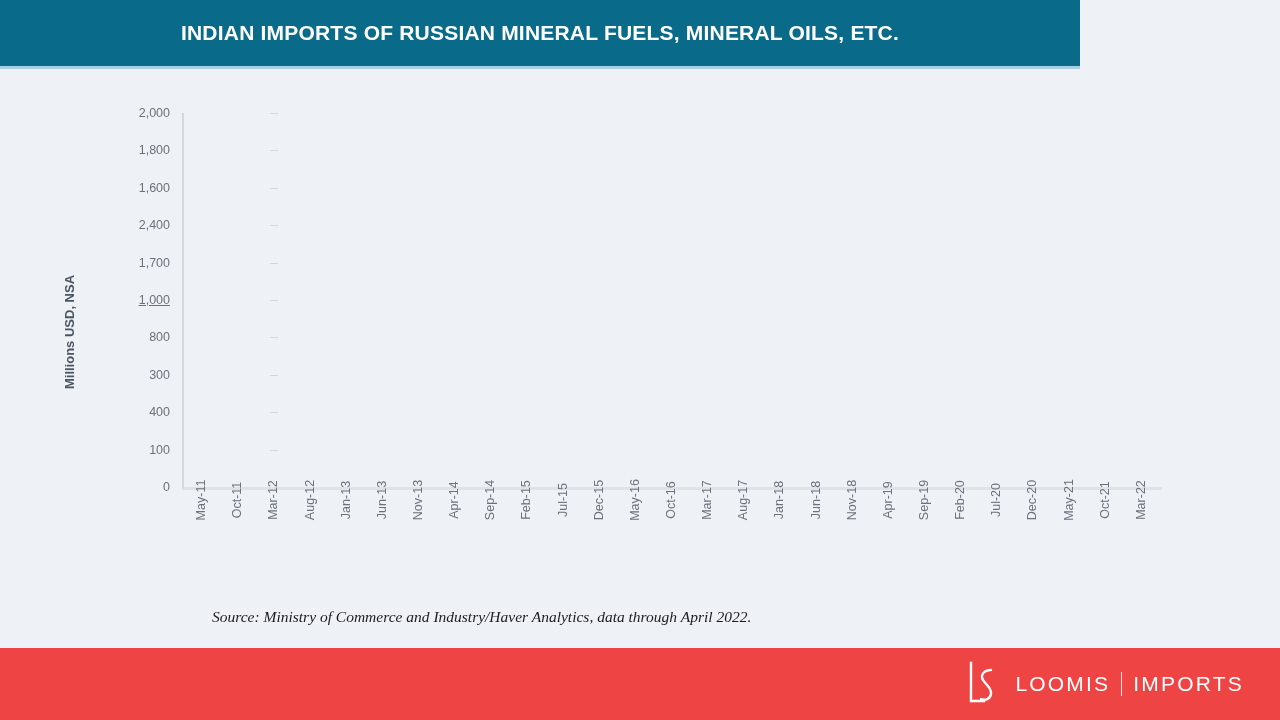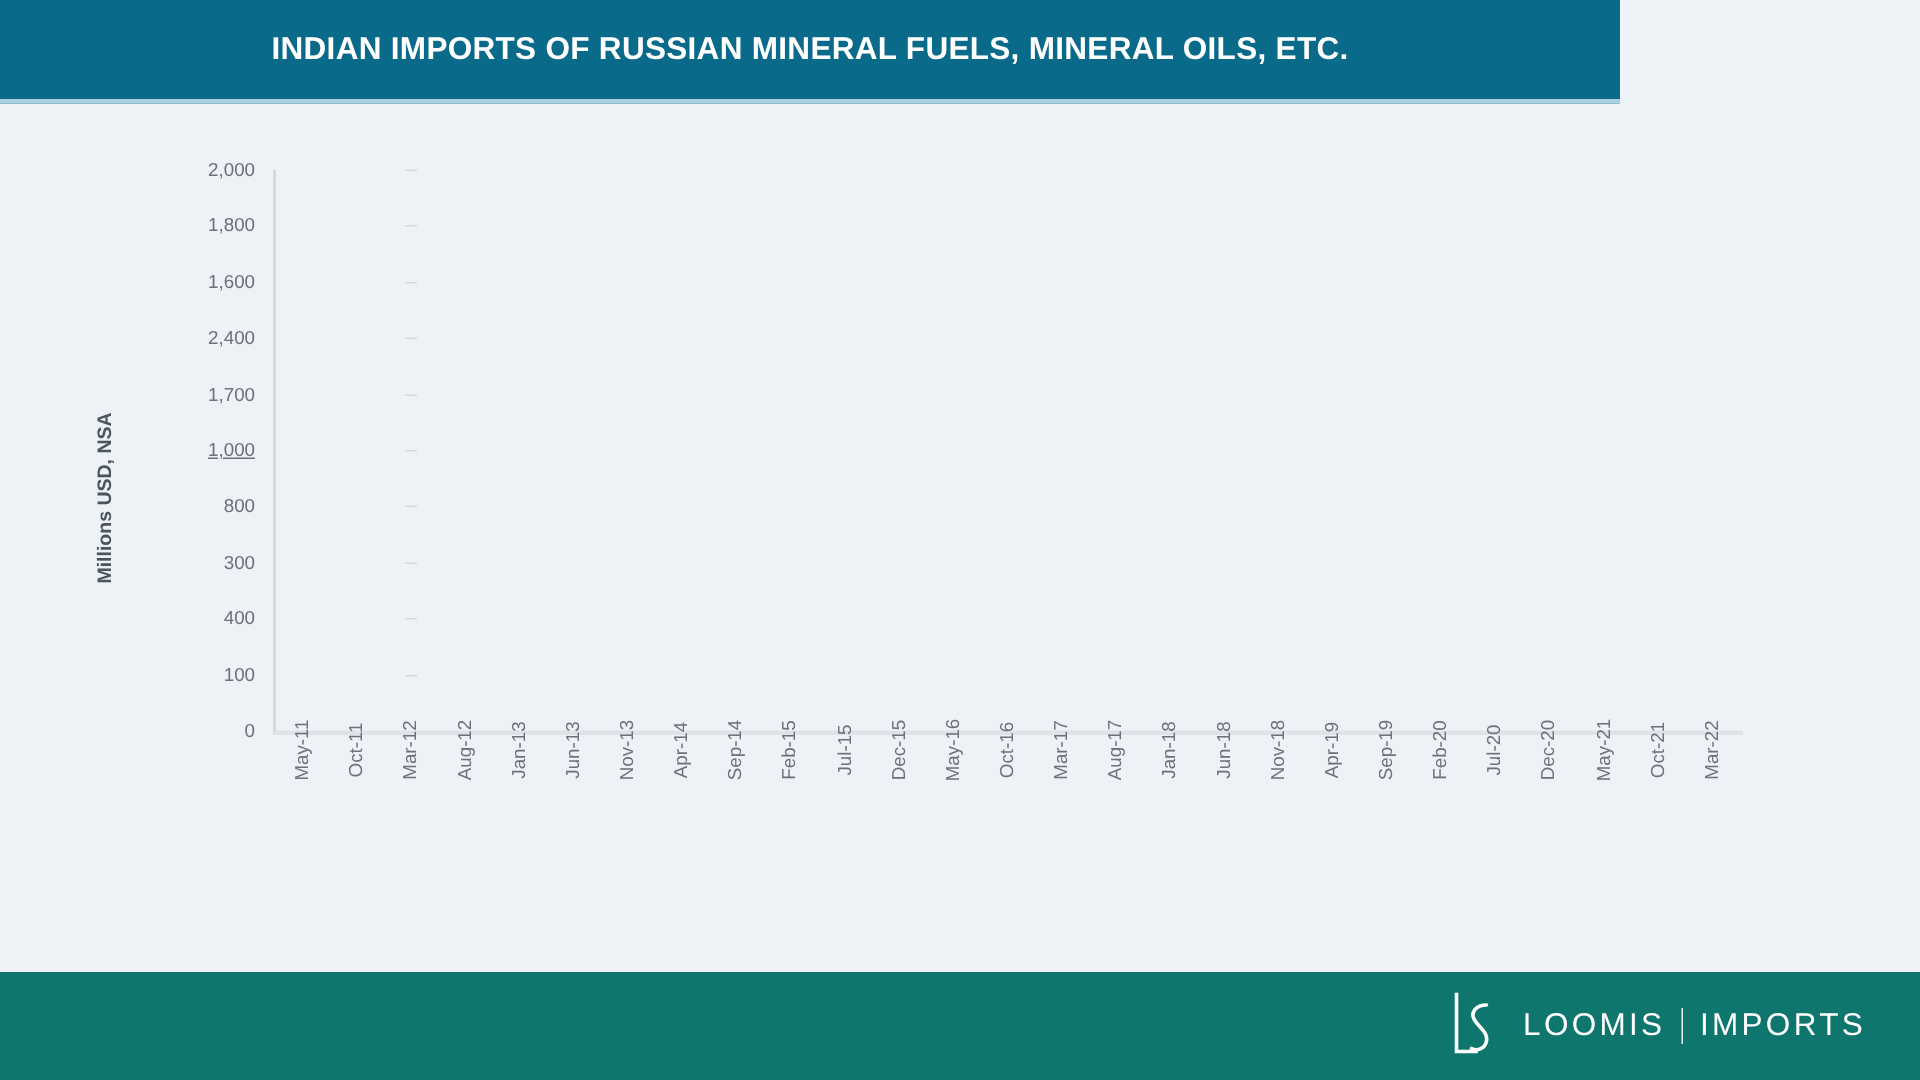--- a/index.html
+++ b/index.html
@@ -137,21 +137,21 @@
     white-space: nowrap;
   }
 
   
   #footer-bar {
     position: absolute;
     left: 0;
     top: 648px;
     width: 1280px;
     height: 72px;
-    background: #0f766e;
+    background: #ef4444;
   }
   #brand-logo {
     position: absolute;
     right: 36px;
     top: 0;
     height: 72px;
     display: flex;
     align-items: center;
     gap: 14px;
   }
@@ -238,20 +238,21 @@
       <div class="x-tick-label" style="left: 888.889px;">Apr-19</div>
       <div class="x-tick-label" style="left: 925.037px;">Sep-19</div>
       <div class="x-tick-label" style="left: 961.185px;">Feb-20</div>
       <div class="x-tick-label" style="left: 997.333px;">Jul-20</div>
       <div class="x-tick-label" style="left: 1033.48px;">Dec-20</div>
       <div class="x-tick-label" style="left: 1069.63px;">May-21</div>
       <div class="x-tick-label" style="left: 1105.78px;">Oct-21</div>
       <div class="x-tick-label" style="left: 1141.93px;">Mar-22</div>
     </div>
 
+  <div id="source-note">Source: Ministry of Commerce and Industry/Haver Analytics, data through April 2022.</div>
 </div>
 
 <div id="footer-bar">
   <div id="brand-logo">
     <div id="brand-monogram">
       <svg width="34" height="46" viewBox="0 0 34 46" aria-hidden="true">
         <path d="M4 2 L4 40 L17 40" fill="none" stroke="#ffffff" stroke-width="2.4" stroke-linecap="square"></path>
         <path d="M24 9 C17 9, 13 14, 16 19 C19 24, 25 27, 24 33 C23.2 38, 18 40, 14 38" fill="none" stroke="#ffffff" stroke-width="2.4" stroke-linecap="round"></path>
       </svg>
     </div>

